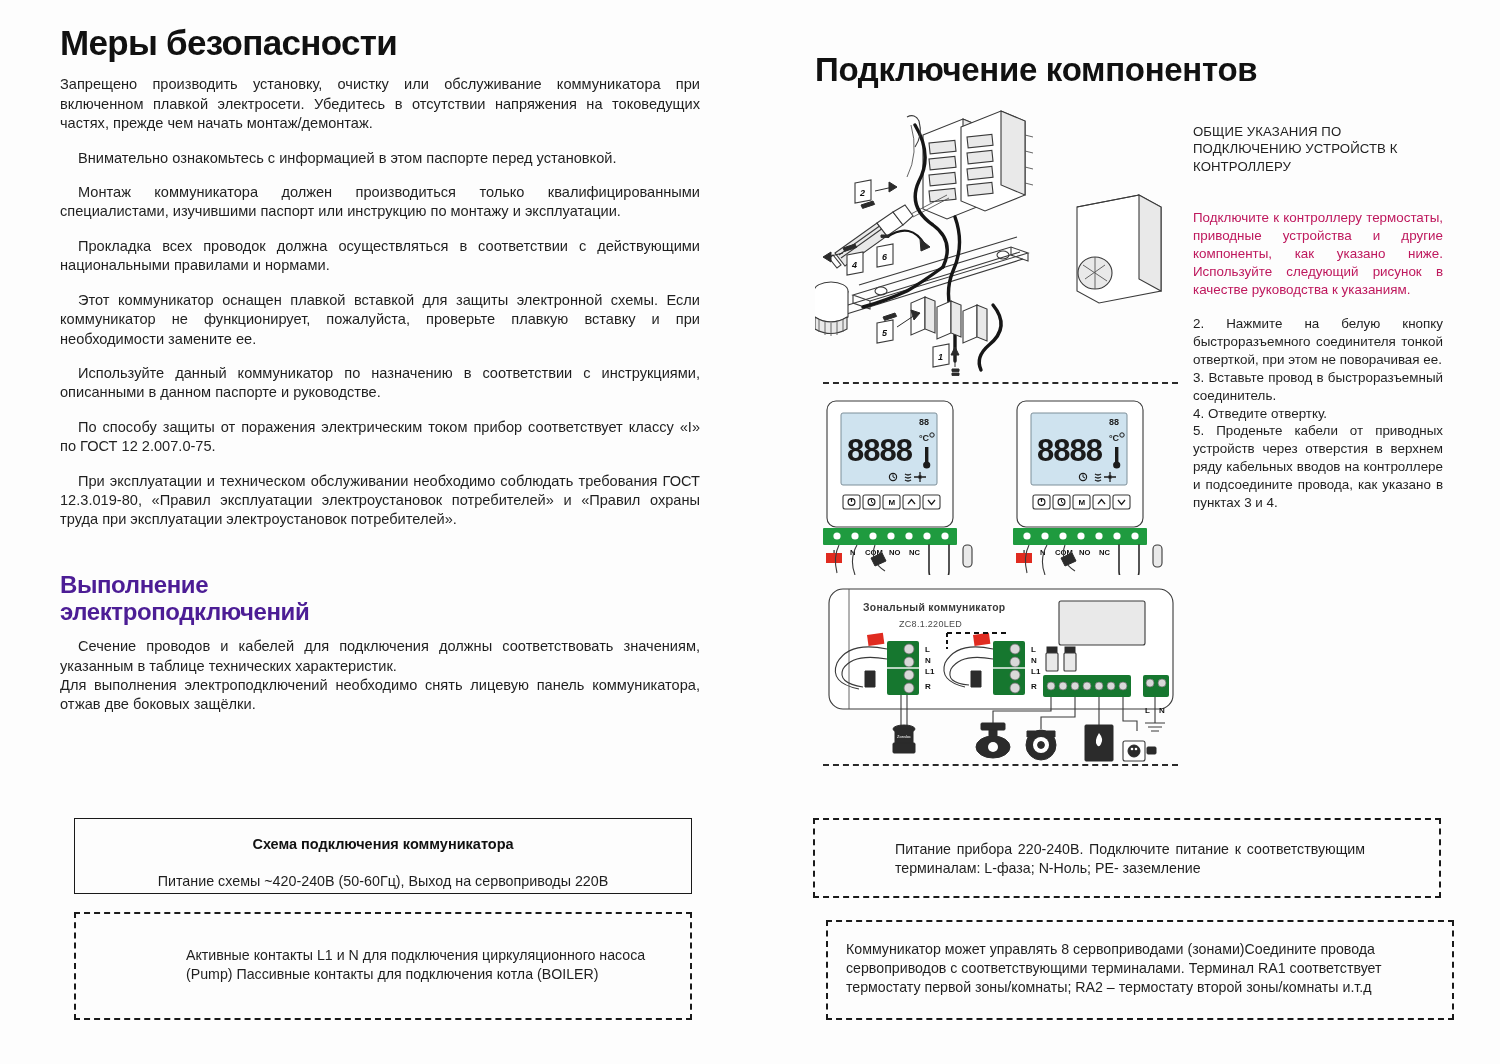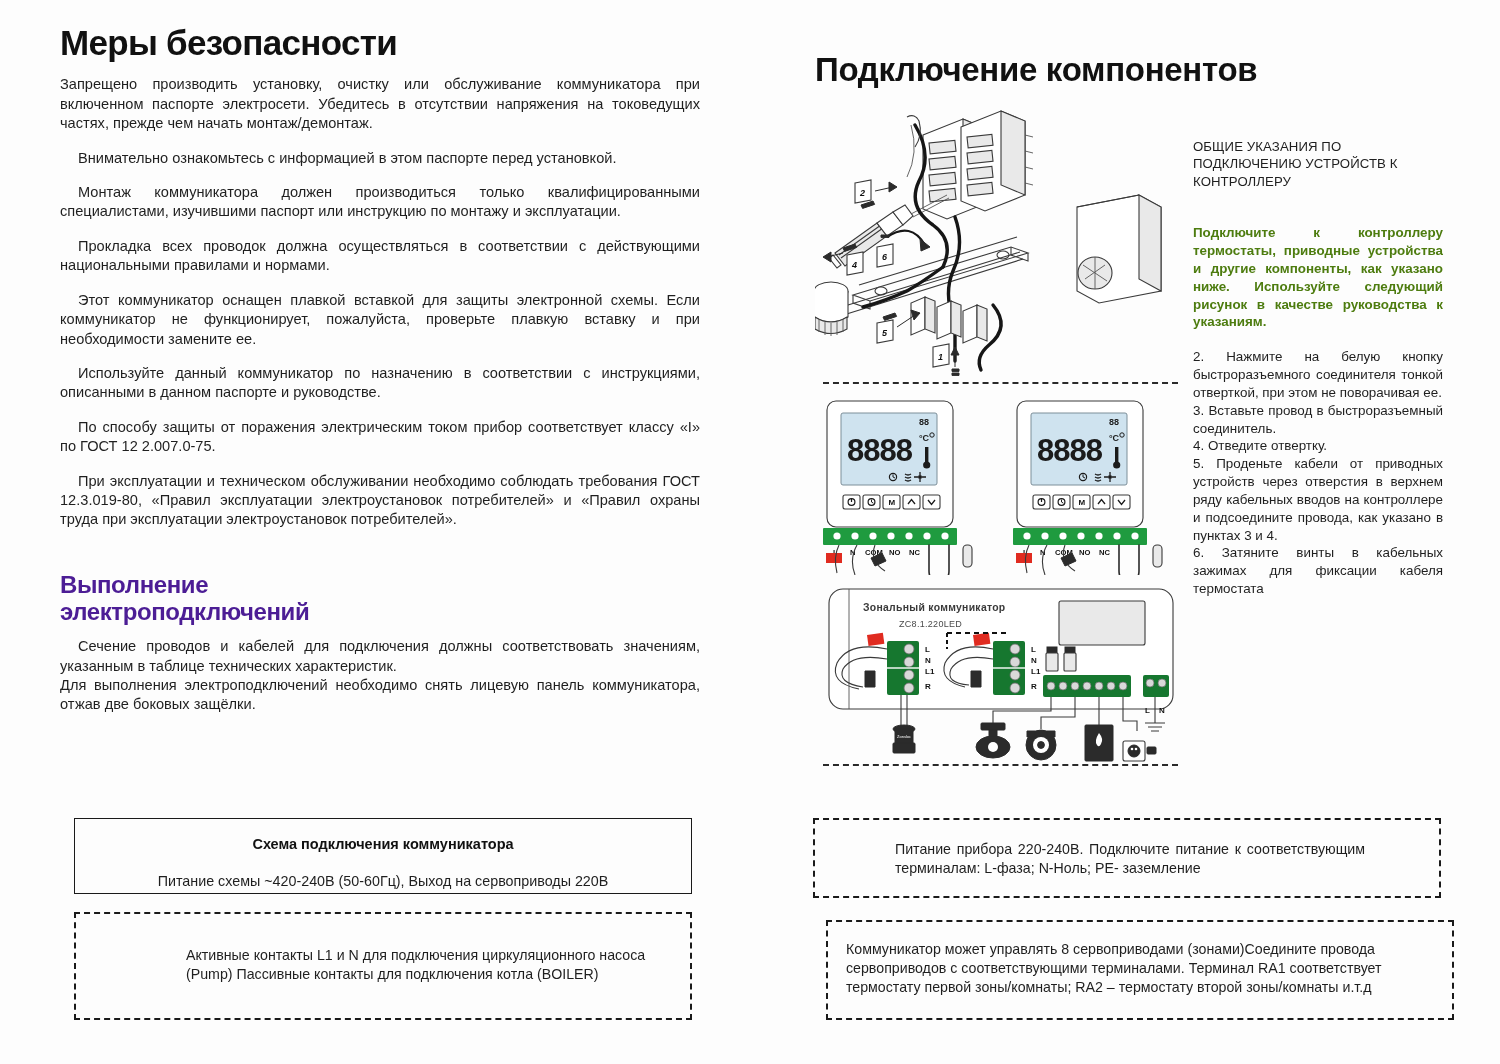--- a/index.html
+++ b/index.html
@@ -74,22 +74,21 @@
     line-height: 1.32;
     margin: 0 0 34px 0;
     color: #1f1f1f;
     letter-spacing: .1px;
   }
   .rt-para {
     font-size: 13.4px;
     line-height: 1.33;
     margin: 0 0 17px 0;
     text-align: justify;
-    color: #4d7c0f;
-    font-weight: bold;
+    color: #be185d;
   }
   .rt-step {
     font-size: 13.4px;
     line-height: 1.33;
     margin: 0;
     text-align: justify;
     color: #1f1f1f;
   }
 
   
@@ -188,21 +187,21 @@
 </style>
 </head>
 <body>
 
 <div class="page">
 
   <div class="col-left">
 
     <h1 class="sect-title">Меры безопасности</h1>
 
-    <p class="body">Запрещено производить установку, очистку или обслуживание коммуникатора при включенном паспорте электросети. Убедитесь в отсутствии напряжения на токоведущих частях, прежде чем начать монтаж/демонтаж.</p>
+    <p class="body">Запрещено производить установку, очистку или обслуживание коммуникатора при включенном плавкой электросети. Убедитесь в отсутствии напряжения на токоведущих частях, прежде чем начать монтаж/демонтаж.</p>
     <p class="body indent">Внимательно ознакомьтесь с информацией в этом паспорте перед установкой.</p>
     <p class="body indent">Монтаж коммуникатора должен производиться только квалифицированными специалистами, изучившими паспорт или инструкцию по монтажу и эксплуатации.</p>
     <p class="body indent">Прокладка всех проводок должна осуществляться в соответствии с действующими национальными правилами и нормами.</p>
     <p class="body indent">Этот коммуникатор оснащен плавкой вставкой для защиты электронной схемы. Если коммуникатор не функционирует, пожалуйста, проверьте плавкую вставку и при необходимости замените ее.</p>
     <p class="body indent">Используйте данный коммуникатор по назначению в соответствии с инструкциями, описанными в данном паспорте и руководстве.</p>
     <p class="body indent">По способу защиты от поражения электрическим током прибор соответствует классу «I» по ГОСТ 12 2.007.0-75.</p>
     <p class="body indent">При эксплуатации и техническом обслуживании необходимо соблюдать требования ГОСТ 12.3.019-80, «Правил эксплуатации электроустановок потребителей» и «Правил охраны труда при эксплуатации электроустановок потребителей».</p>
 
     <h1 class="sect-title-2" style="margin-top:42px;">Выполнение</h1>
     <h1 class="sect-title-2" style="margin-top:-10px;">электроподключений</h1>
@@ -217,28 +216,27 @@
   </div>
 
   <div class="box-dashed" style="left:74px; top:912px; width:618px; height:108px;">
     <p class="box-body-left" style="margin:32px 0 0 110px; width:460px;">Активные контакты L1 и N для подключения циркуляционного насоса (Pump) Пассивные контакты  для подключения котла (BOILER)</p>
   </div>
 
   <div class="col-right">
     <h1 class="right-title">Подключение компонентов</h1>
   </div>
 
-  <div style="position:absolute; left:1193px; top:123px; width:250px;margin-top:15px;">
+  <div style="position:absolute; left:1193px; top:123px; width:250px;">
     <p class="rt-head">ОБЩИЕ УКАЗАНИЯ ПО ПОДКЛЮЧЕНИЮ УСТРОЙСТВ К КОНТРОЛЛЕРУ</p>
     <p class="rt-para">Подключите к контроллеру термостаты, приводные устройства и другие компоненты, как указано ниже. Используйте следующий рисунок в качестве руководства к указаниям.</p>
     <p class="rt-step">2. Нажмите на белую кнопку быстроразъемного соединителя тонкой отверткой, при этом не поворачивая ее.</p>
     <p class="rt-step">3.    Вставьте провод в быстроразъемный соединитель.</p>
     <p class="rt-step">4. Отведите отвертку.</p>
     <p class="rt-step">5.   Проденьте кабели от приводных устройств через отверстия в верхнем ряду кабельных вводов на контроллере и подсоедините провода, как указано в пунктах 3 и 4.</p>
-    <p class="rt-step">6. Затяните винты в кабельных зажимах для фиксации кабеля термостата</p>
   </div>
 
   <div class="diagram-zone">
 
     <svg width="372" height="285" viewBox="0 0 372 285">
 
       <g>
         <path class="ln" d="M38 200 L196 152 L213 158 L55 206 Z"></path>
         <path class="ln" d="M38 200 L38 208 L55 214 L55 206"></path>
         <path class="ln" d="M196 152 L196 160 L213 166 L213 158"></path>

